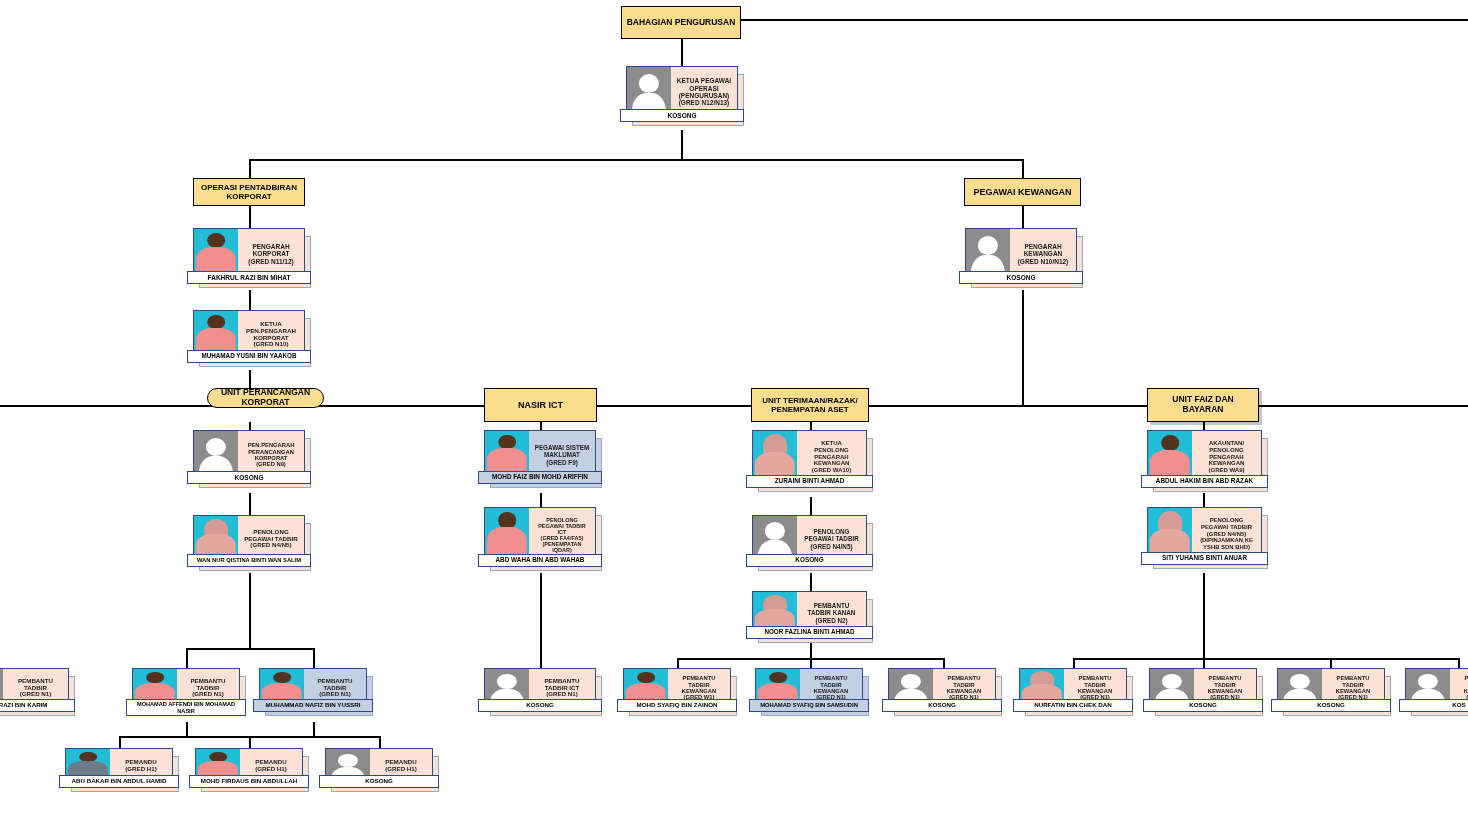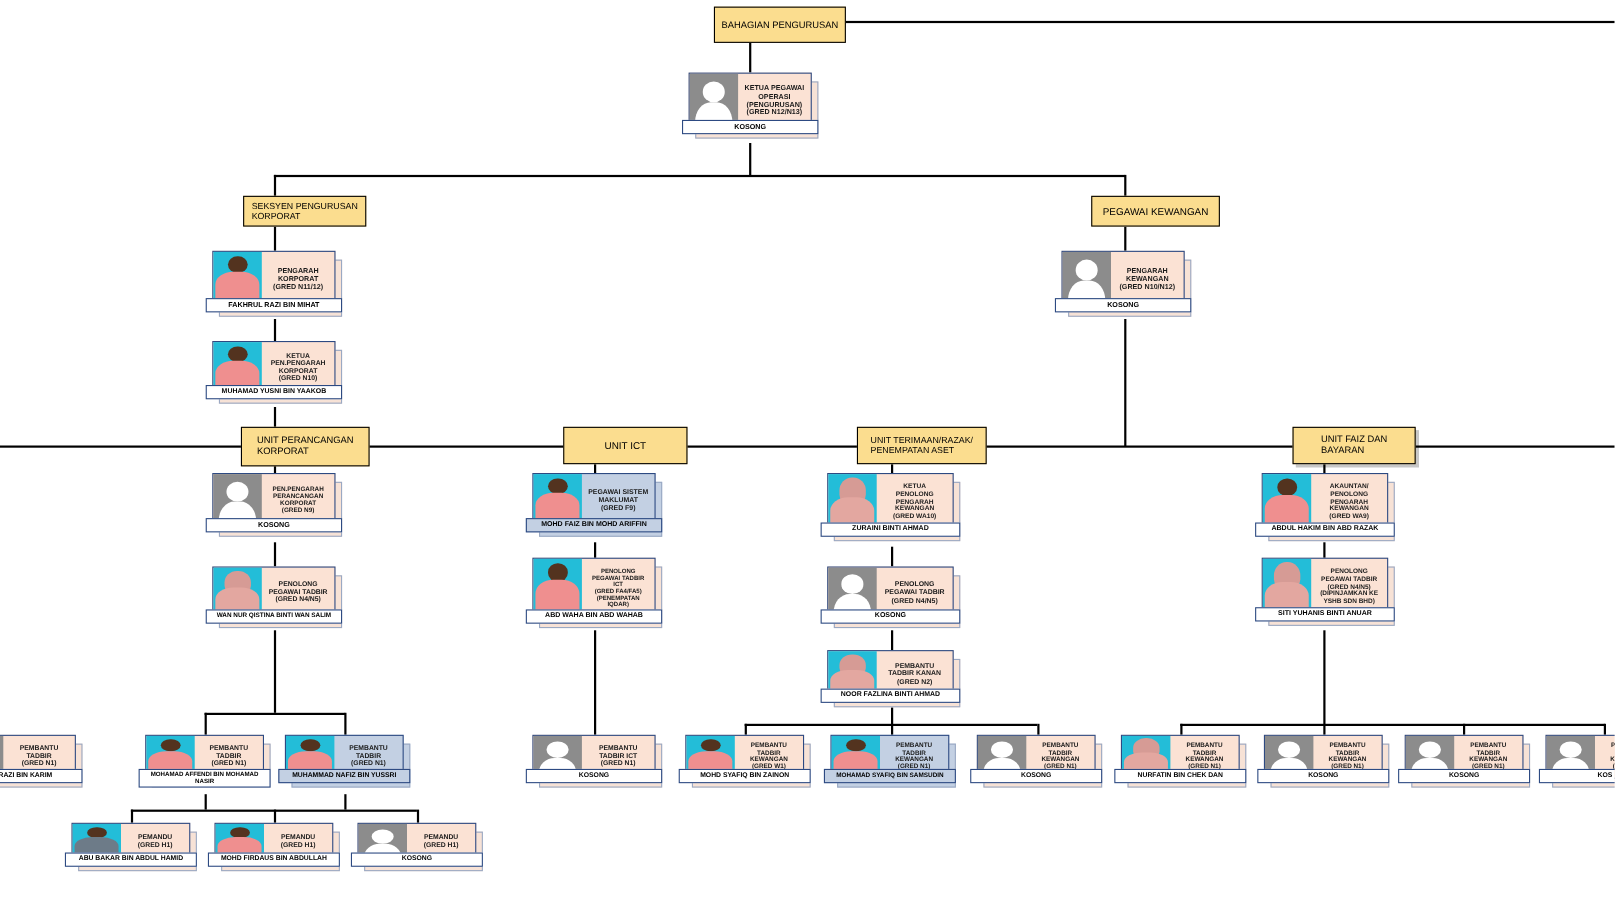--- a/index.html
+++ b/index.html
@@ -6,22 +6,22 @@
   body{font-family:"Liberation Sans",sans-serif;}
   #canvas{position:relative;width:1468px;height:827px;overflow:hidden;background:#fff;}
 
   
   .ln{position:absolute;background:#000;}
   .lnh{height:2px;}
   .lnv{width:2px;}
 
   
   .ybox{position:absolute;background:#FBDD8F;border:1.5px solid #000;
-        display:flex;align-items:center;justify-content:center;
-        font-weight:normal;color:#000;line-height:1.15;box-sizing:border-box;margin-left:28px;}
+        display:flex;align-items:center;justify-content:center;text-align:center;
+        font-weight:bold;color:#000;line-height:1.15;box-sizing:border-box;}
   .ybox.shadowed{box-shadow:3px 3px 0 rgba(0,0,0,.22);}
 
   
   .card{position:absolute;box-sizing:border-box;}
   .card .shadow{position:absolute;left:6px;top:8px;right:-6px;bottom:-8px;
         background:#F7E2D6;border:1px solid #9aa9c4;z-index:0;}
   .card .body{position:relative;z-index:1;display:flex;
         border:1.5px solid #2d4a82;background:#FBE2D4;box-sizing:border-box;height:100%;}
   .card.blue .body{background:#C3D0E3;}
   .card.blue .shadow{background:#C3D0E3;}
@@ -109,36 +109,36 @@
   <div class="ln lnv" style="left:1073px;top:658px;height:10px;"></div>
   <div class="ln lnv" style="left:1330px;top:658px;height:10px;"></div>
   <div class="ln lnv" style="left:1458px;top:658px;height:10px;"></div>
 
   <div class="ybox" style="left:621px;top:6px;width:120px;height:33px;font-size:8.5px;">
     <span>BAHAGIAN PENGURUSAN</span>
   </div>
 
   <div class="ybox" style="left:193px;top:178px;width:112px;height:28px;font-size:8px;">
     <span>
-      <span>SEKSYEN PENGURUSAN</span><br><span>KORPORAT</span>
+      <span>OPERASI PENTADBIRAN</span><br><span>KORPORAT</span>
     </span>
   </div>
 
   <div class="ybox" style="left:964px;top:178px;width:117px;height:28px;font-size:9px;">
     <span>PEGAWAI KEWANGAN</span>
   </div>
 
-  <div class="ybox" style="left:191px;top:388px;width:117px;height:36px;font-size:8.5px;">
+  <div class="ybox" style="left:207px;top:388px;width:117px;height:20px;font-size:8.5px;border-radius:13px;">
     <span>
       <span>UNIT PERANCANGAN</span><br><span>KORPORAT</span>
     </span>
   </div>
 
   <div class="ybox" style="left:484px;top:388px;width:113px;height:34px;font-size:9px;">
-    <span>UNIT ICT</span>
+    <span>NASIR ICT</span>
   </div>
 
   <div class="ybox" style="left:751px;top:388px;width:118px;height:34px;font-size:8px;">
     <span>
       <span>UNIT TERIMAAN/RAZAK/</span><br><span>PENEMPATAN ASET</span>
     </span>
   </div>
 
   <div class="ybox shadowed" style="left:1147px;top:388px;width:112px;height:34px;font-size:8.5px;">
     <span>

